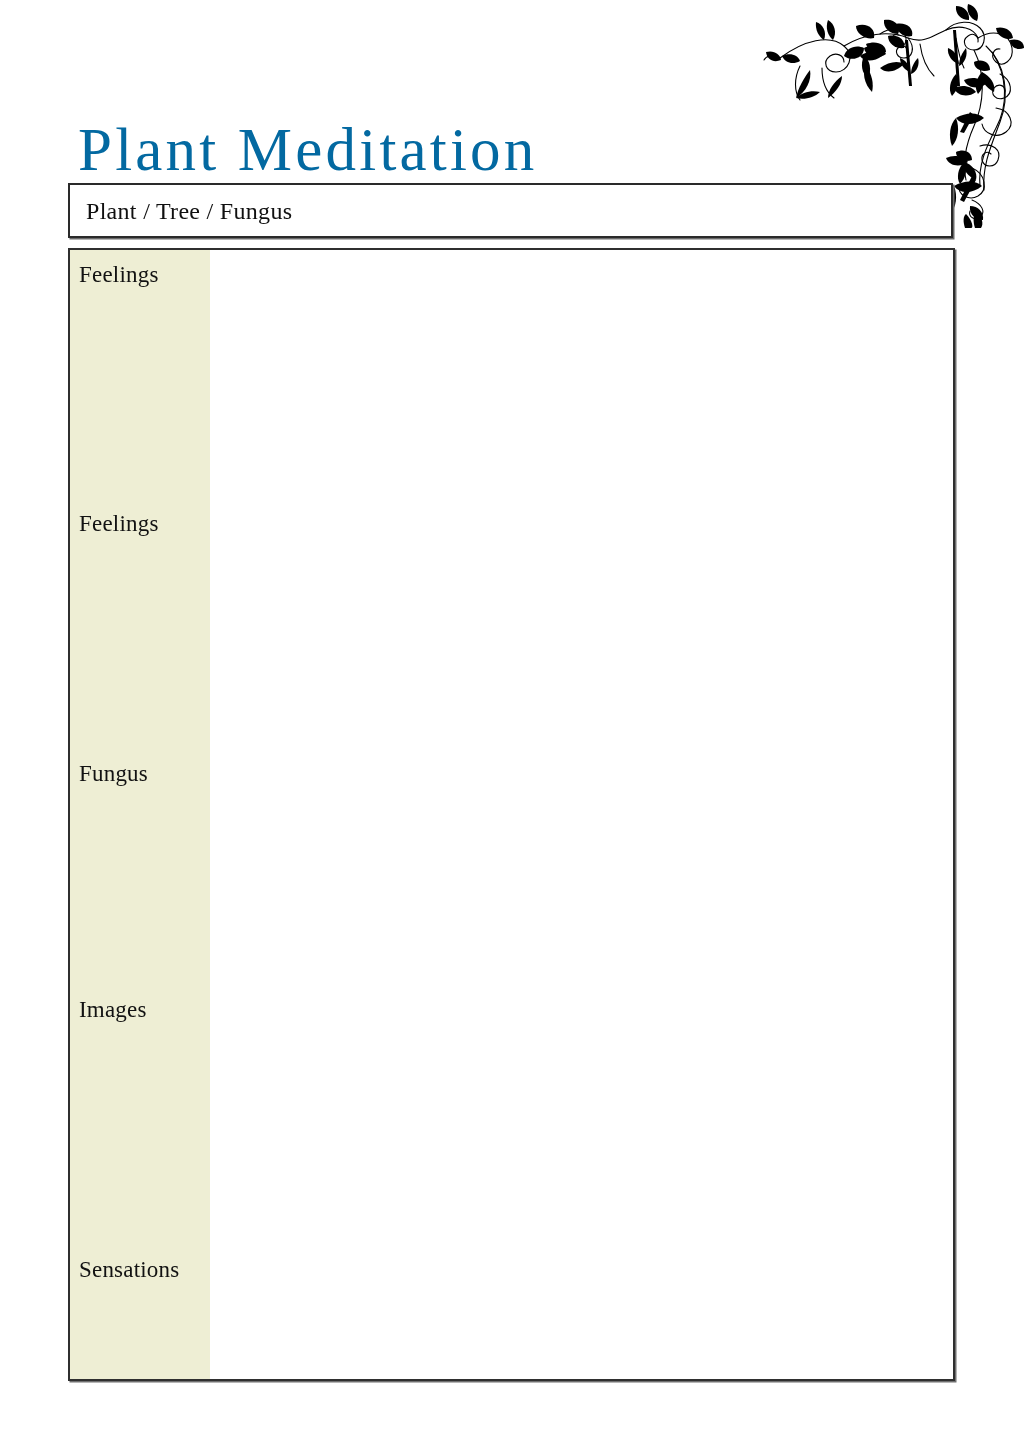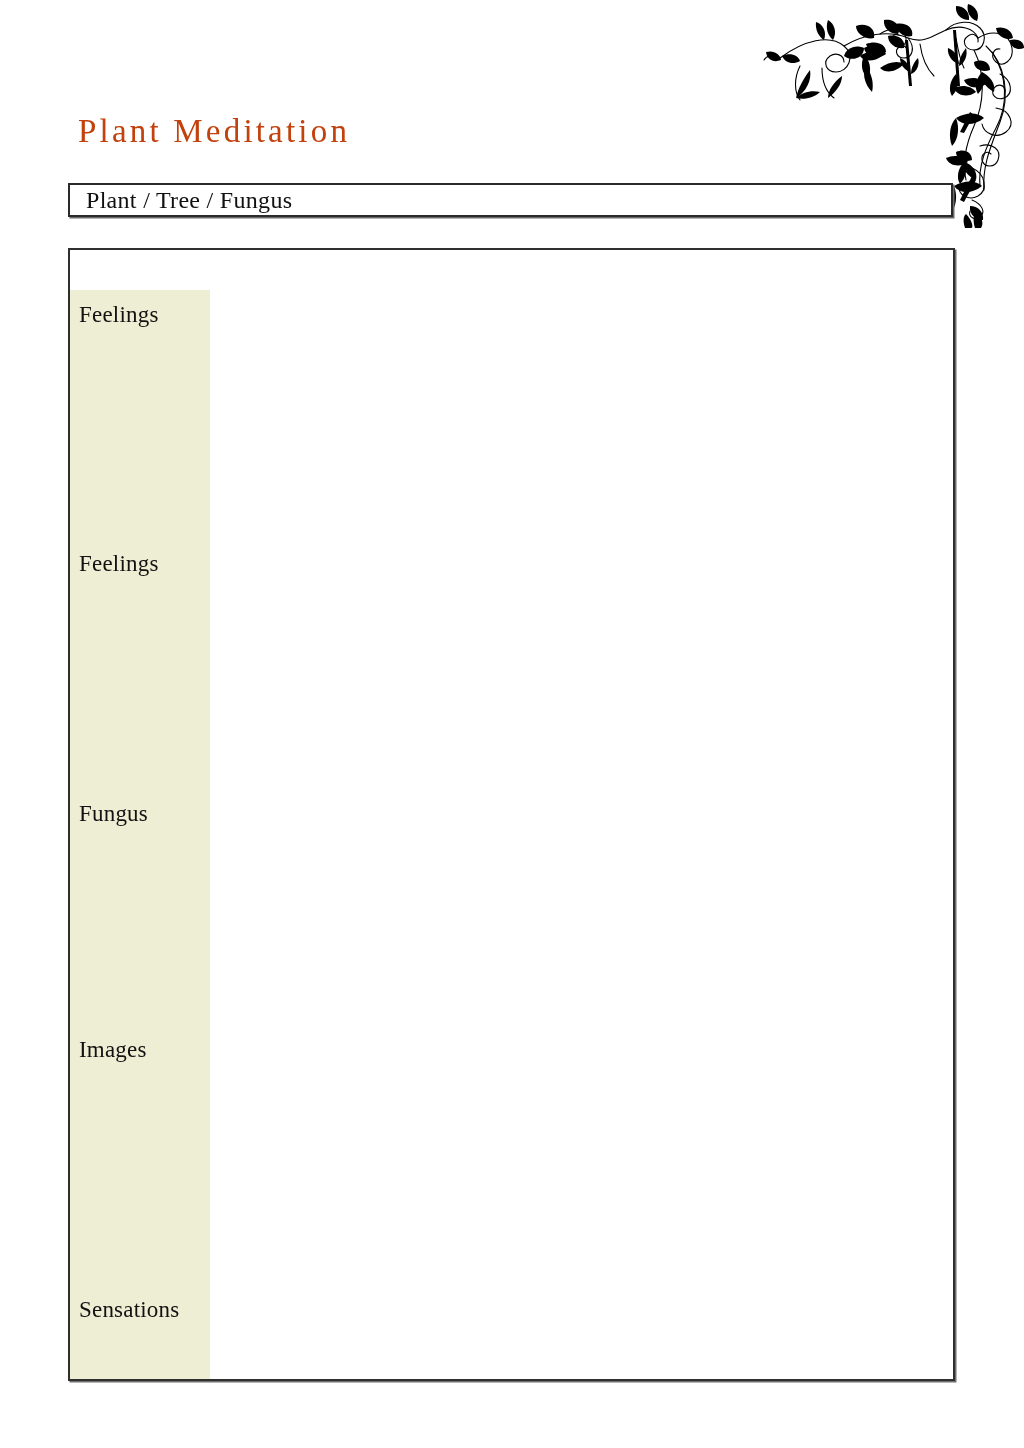--- a/index.html
+++ b/index.html
@@ -14,46 +14,46 @@
     overflow: hidden;
     font-family: "Liberation Serif", "DejaVu Serif", serif;
     color: #111111;
   }
 
   
   #page-title {
     position: absolute;
     left: 78px;
     top: 78px;
-    font-size: 33px;
+    font-size: 61px;
     line-height: 62px;
     letter-spacing: 3.2px;
     font-weight: 400;
-    color: #c2410c;
+    color: #0369a1;
     white-space: nowrap;
   }
 
   
   #corner-ornament {
     position: absolute;
     right: 0px;
     top: 0px;
     width: 264px;
     height: 228px;
     pointer-events: none;
   }
   #corner-ornament svg { display: block; width: 100%; height: 100%; }
 
   
   #subject-field {
     position: absolute;
     left: 68px;
     top: 183px;
     width: 885px;
-    height: 34px;
+    height: 55px;
     box-sizing: border-box;
     border: 2px solid #2a2a2a;
     background: #ffffff;
     box-shadow: 1.5px 1.5px 0 #6a6a6a;
   }
   #subject-field-text {
     position: absolute;
     left: 16px;
     top: 50%;
     transform: translateY(-50%);
@@ -77,21 +77,20 @@
     box-shadow: 1.5px 1.5px 0 #6f6f6f;
     overflow: hidden;
   }
   #label-column {
     position: absolute;
     left: 0;
     top: 0;
     bottom: 0;
     width: 140px;
     background: #eeeed4;
-    margin-top: 40px;
   }
   #entry-column {
     position: absolute;
     left: 140px;
     top: 0;
     right: 0;
     bottom: 0;
     background: #ffffff;
   }
   .row-label {

